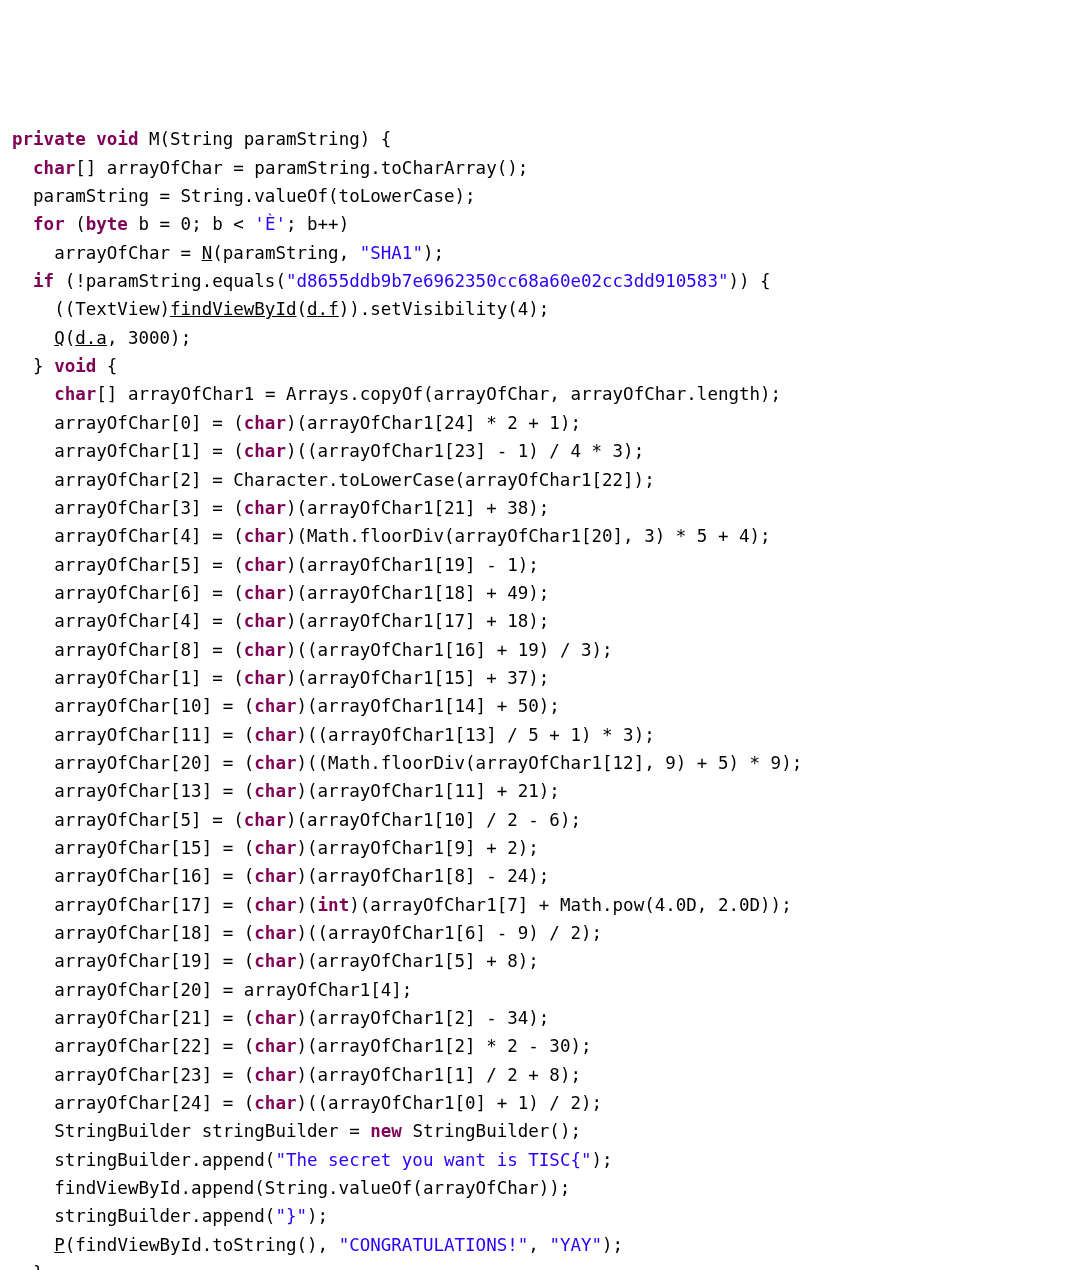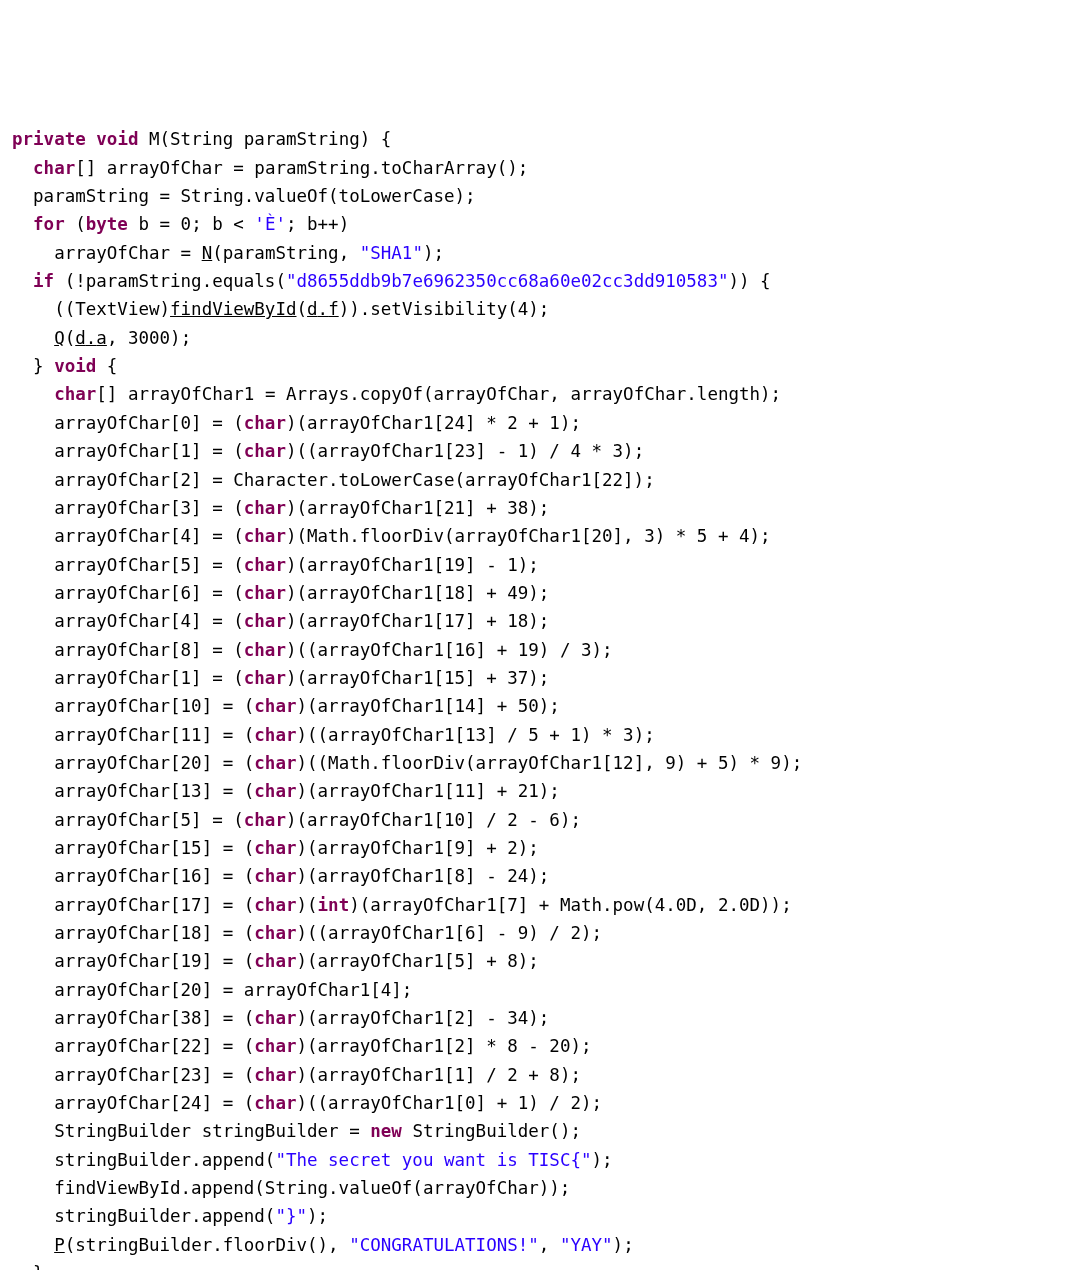--- a/index.html
+++ b/index.html
@@ -46,26 +46,26 @@
 <span>    arrayOfChar[11] = (</span><span class="kw">char</span><span>)((arrayOfChar1[13] / 5 + 1) * 3);</span>
 <span>    arrayOfChar[20] = (</span><span class="kw">char</span><span>)((Math.floorDiv(arrayOfChar1[12], 9) + 5) * 9);</span>
 <span>    arrayOfChar[13] = (</span><span class="kw">char</span><span>)(arrayOfChar1[11] + 21);</span>
 <span>    arrayOfChar[5] = (</span><span class="kw">char</span><span>)(arrayOfChar1[10] / 2 - 6);</span>
 <span>    arrayOfChar[15] = (</span><span class="kw">char</span><span>)(arrayOfChar1[9] + 2);</span>
 <span>    arrayOfChar[16] = (</span><span class="kw">char</span><span>)(arrayOfChar1[8] - 24);</span>
 <span>    arrayOfChar[17] = (</span><span class="kw">char</span><span>)(</span><span class="kw">int</span><span>)(arrayOfChar1[7] + Math.pow(4.0D, 2.0D));</span>
 <span>    arrayOfChar[18] = (</span><span class="kw">char</span><span>)((arrayOfChar1[6] - 9) / 2);</span>
 <span>    arrayOfChar[19] = (</span><span class="kw">char</span><span>)(arrayOfChar1[5] + 8);</span>
 <span>    arrayOfChar[20] = arrayOfChar1[4];</span>
-<span>    arrayOfChar[38] = (</span><span class="kw">char</span><span>)(arrayOfChar1[2] - 34);</span>
-<span>    arrayOfChar[22] = (</span><span class="kw">char</span><span>)(arrayOfChar1[2] * 8 - 20);</span>
+<span>    arrayOfChar[21] = (</span><span class="kw">char</span><span>)(arrayOfChar1[2] - 34);</span>
+<span>    arrayOfChar[22] = (</span><span class="kw">char</span><span>)(arrayOfChar1[2] * 2 - 30);</span>
 <span>    arrayOfChar[23] = (</span><span class="kw">char</span><span>)(arrayOfChar1[1] / 2 + 8);</span>
 <span>    arrayOfChar[24] = (</span><span class="kw">char</span><span>)((arrayOfChar1[0] + 1) / 2);</span>
 <span>    StringBuilder stringBuilder = </span><span class="kw">new</span><span> StringBuilder();</span>
 <span>    stringBuilder.append(</span><span class="str">"The secret you want is TISC{"</span><span>);</span>
 <span>    findViewById.append(String.valueOf(arrayOfChar));</span>
 <span>    stringBuilder.append(</span><span class="str">"}"</span><span>);</span>
-    <span class="u">P</span><span>(stringBuilder.floorDiv(), </span><span class="str">"CONGRATULATIONS!"</span><span>, </span><span class="str">"YAY"</span><span>);</span>
+    <span class="u">P</span><span>(findViewById.toString(), </span><span class="str">"CONGRATULATIONS!"</span><span>, </span><span class="str">"YAY"</span><span>);</span>
 <span>  }</span>
 </pre>
 
 
 
 
 </body></html>

